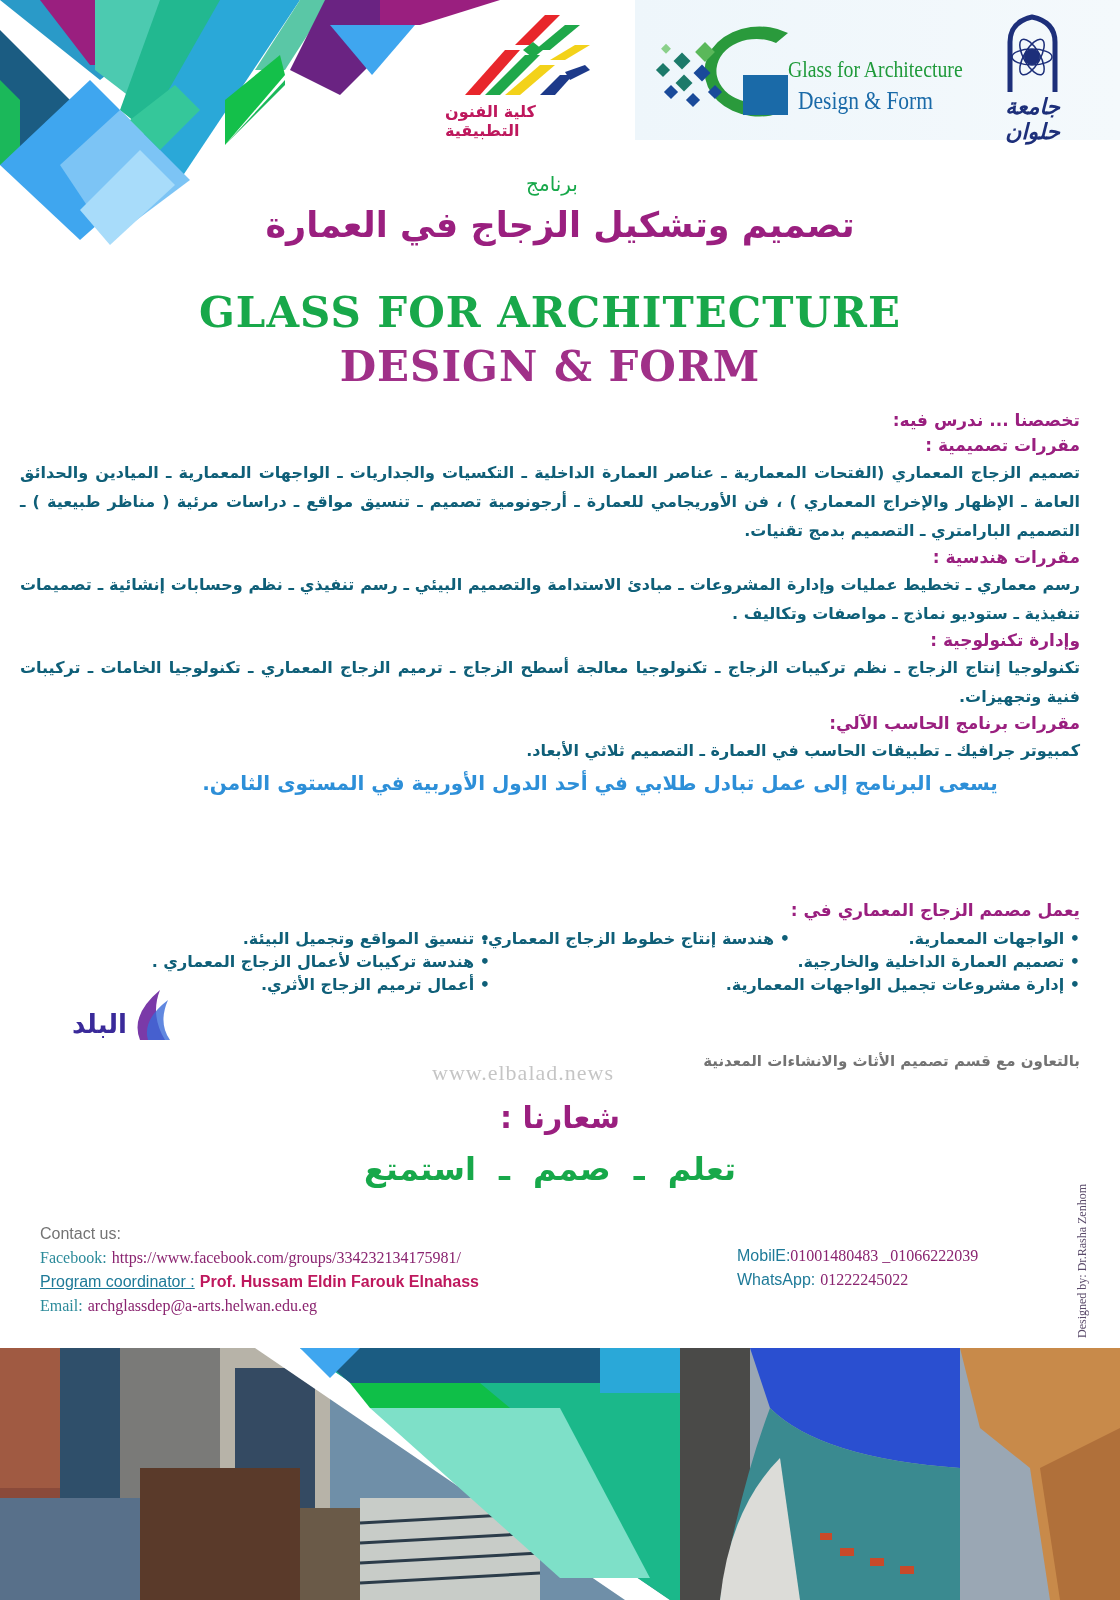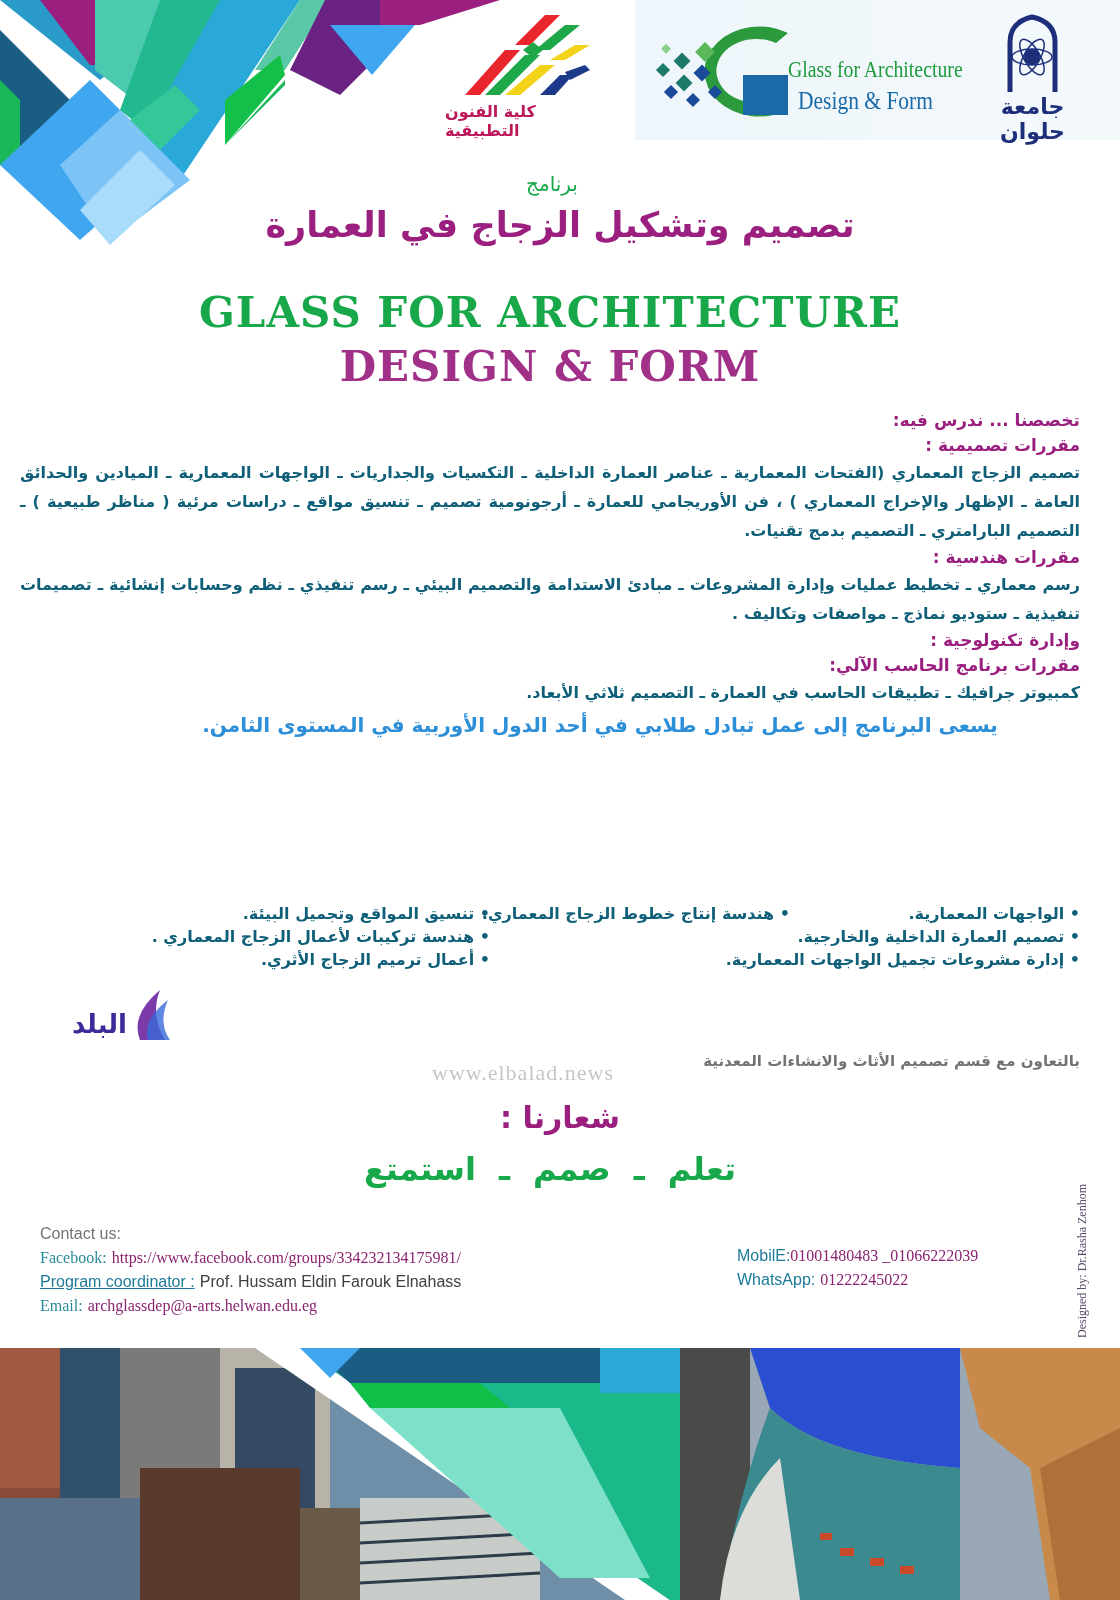--- a/index.html
+++ b/index.html
@@ -27,21 +27,21 @@
   .glass-logo .t1 {
     position: absolute; left: 140px; top: 42px; color: #1f9a3a;
     font-family: "Liberation Serif", serif; font-size: 23px; white-space: nowrap;
     transform: scaleX(0.86); transform-origin: left;
   }
   .glass-logo .t2 {
     position: absolute; left: 150px; top: 72px; color: #1a6aa8;
     font-family: "Liberation Serif", serif; font-size: 25px; white-space: nowrap;
     transform: scaleX(0.86); transform-origin: left;
   }
-  .helwan-logo { left: 975px; top: 12px; width: 115px; height: 115px; }
+  .helwan-logo { left: 975px; top: 12px; width: 115px; height: 115px; font-style: italic; }
   .helwan-logo .name {
     position: absolute; left: 0; top: 82px; width: 115px; text-align: center;
     color: #1d2f7a; font-weight: bold; font-size: 22px;
   }
 
   
   .program-label {
     left: 0; width: 1120px; top: 172px; text-align: center;
     color: #17a84a; font-size: 20px;
   }
@@ -96,21 +96,21 @@
     left: 0; width: 1100px; top: 1150px; text-align: center;
     color: #17a84a; font-size: 32px; font-weight: bold; direction: rtl; word-spacing: 12px;
   }
 
   
   .contact { left: 40px; top: 1222px; width: 620px; font-size: 16px; line-height: 24px; }
   .contact .label-dark { color: #737373; font-family: "Liberation Sans", sans-serif; }
   .contact .label-teal { color: #2b8a9a; font-family: "Liberation Serif", serif; }
   .contact .label-teal-sans { color: #1e7a98; font-family: "Liberation Sans", sans-serif; text-decoration: underline; }
   .contact .val-purple { color: #8a2470; font-family: "Liberation Serif", serif; }
-  .contact .val-purple-sans { color: #404040; font-family: "Liberation Sans", sans-serif; }
+  .contact .val-purple-sans { color: #be185d; font-family: "Liberation Sans", sans-serif; font-weight: bold; }
 
   .phones { left: 716px; top: 1244px; width: 340px; font-size: 16px; line-height: 24px; }
   .phones .lbl { color: #1e7a98; font-family: "Liberation Sans", sans-serif; margin-left: 21px; }
   .phones .val { color: #8a2470; font-family: "Liberation Serif", serif; }
 
   .designer {
     left: 1075px; top: 1148px; width: 20px; height: 190px;
   }
   .designer span {
     position: absolute; left: 0; top: 190px; transform-origin: left top; transform: rotate(-90deg);
@@ -207,28 +207,30 @@
 <div class="abs content">
   <div class="h-purple">تخصصنا ... ندرس فيه:</div>
 
   <div class="h-purple">مقررات تصميمية :</div>
   <div class="p-teal">تصميم الزجاج المعماري (الفتحات المعمارية ـ عناصر العمارة الداخلية ـ التكسيات والجداريات ـ الواجهات المعمارية ـ الميادين والحدائق العامة ـ الإظهار والإخراج المعماري ) ، فن الأوريجامي للعمارة ـ أرجونومية تصميم ـ تنسيق مواقع ـ دراسات مرئية ( مناظر طبيعية ) ـ التصميم البارامتري ـ التصميم بدمج تقنيات.</div>
 
   <div class="h-purple">مقررات هندسية :</div>
   <div class="p-teal">رسم معماري ـ تخطيط عمليات وإدارة المشروعات ـ مبادئ الاستدامة والتصميم البيئي ـ رسم تنفيذي ـ نظم وحسابات إنشائية ـ تصميمات تنفيذية ـ ستوديو نماذج ـ مواصفات وتكاليف .</div>
 
   <div class="h-purple">وإدارة تكنولوجية :</div>
+  <div class="p-teal">تكنولوجيا إنتاج الزجاج ـ نظم تركيبات الزجاج ـ تكنولوجيا معالجة أسطح الزجاج ـ ترميم الزجاج المعماري ـ تكنولوجيا الخامات ـ تركيبات فنية وتجهيزات.</div>
 
   <div class="h-purple">مقررات برنامج الحاسب الآلي:</div>
   <div class="p-teal">كمبيوتر جرافيك ـ تطبيقات الحاسب في العمارة ـ التصميم ثلاثي الأبعاد.</div>
 
   <div class="exchange">يسعى البرنامج إلى عمل تبادل طلابي في أحد الدول الأوربية في المستوى الثامن.</div>
 </div>
 
 <div class="abs jobs">
+  <div class="h-purple">يعمل مصمم الزجاج المعماري في :</div>
   <div class="jobs-grid">
     <div>• الواجهات المعمارية.</div>
     <div>• هندسة إنتاج خطوط الزجاج المعماري.</div>
     <div>• تنسيق المواقع وتجميل البيئة.</div>
     <div>• تصميم العمارة الداخلية والخارجية.</div>
     <div></div>
     <div>• هندسة تركيبات لأعمال الزجاج المعماري .</div>
     <div>• إدارة مشروعات تجميل الواجهات المعمارية.</div>
     <div></div>
     <div>• أعمال ترميم الزجاج الأثري.</div>

